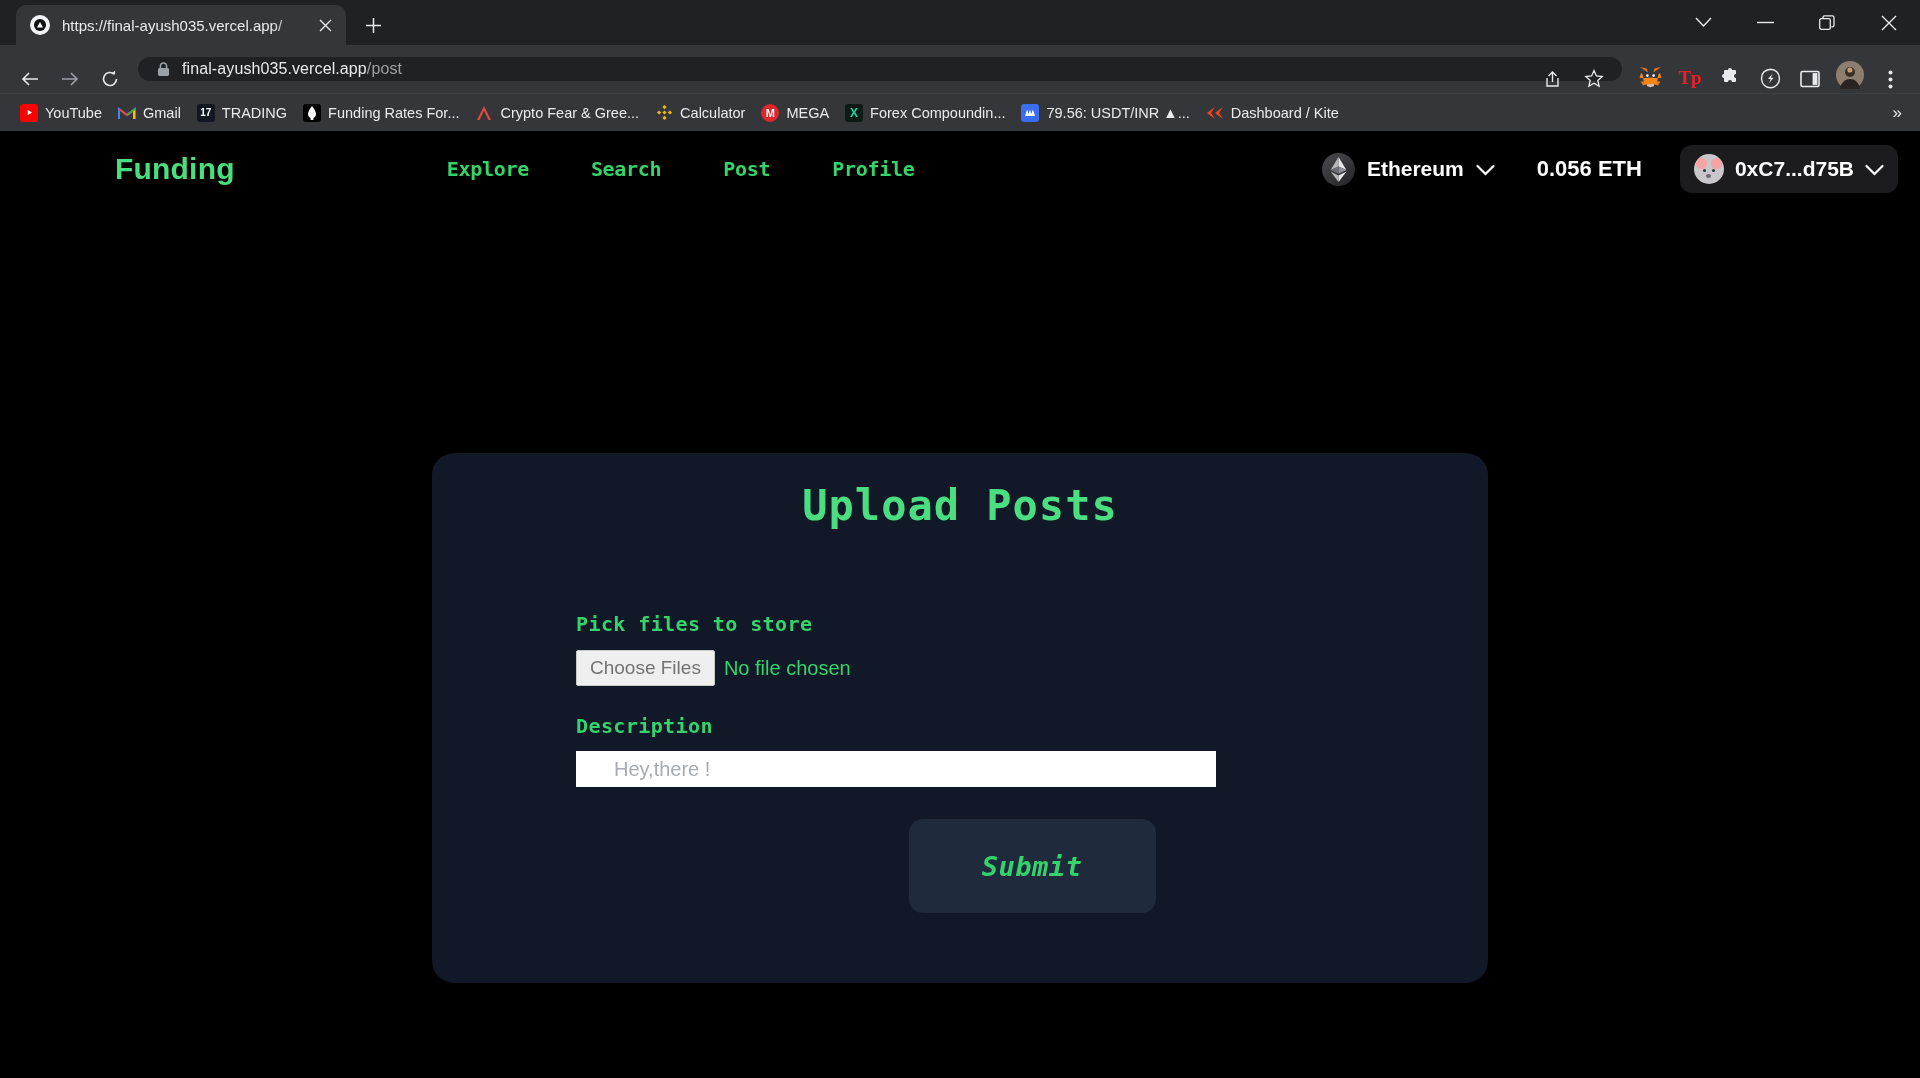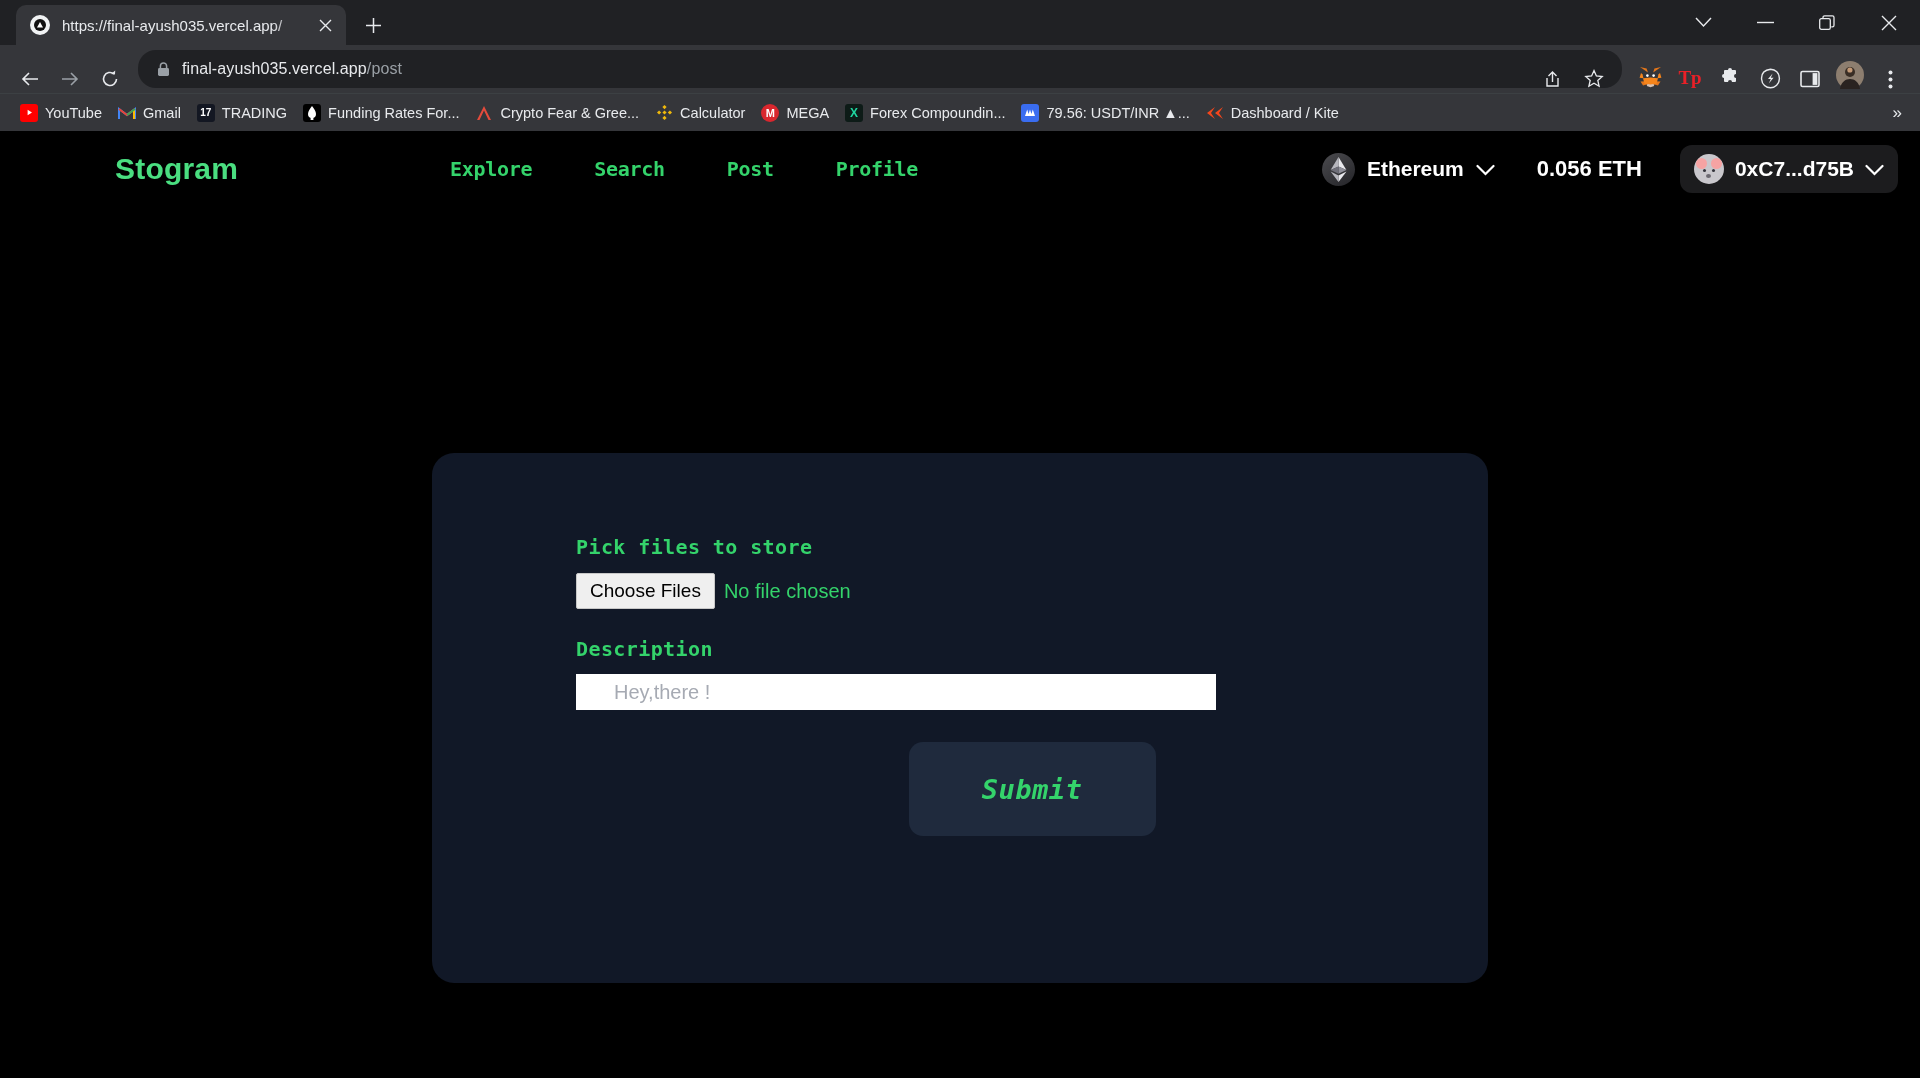--- a/index.html
+++ b/index.html
@@ -51,21 +51,21 @@
     height: 48px; background: #35363a;
     display: flex; align-items: center; padding: 0 10px;
   }
   .tb-icon {
     width: 40px; height: 40px; border-radius: 50%;
     display: flex; align-items: flex-end; justify-content: center;
     color: #e8eaed; flex: 0 0 auto;
   }
   .tb-icon.dim { color: #9aa0a6; }
   .omnibox {
-    flex: 1 1 auto; height: 38px; background: #202124;
+    flex: 1 1 auto; height: 24px; background: #202124;
     border-radius: 18px; margin: 0 8px 0 8px;
     display: flex; align-items: center; padding: 0 12px;
     position: relative;
   }
   .omni-lock { width: 26px; display:flex; align-items:center; justify-content:center; color: #9aa0a6; }
   .omni-url { font-size: 16px; color: #e8eaed; margin-left: 6px; letter-spacing: .1px; }
   .omni-url .path { color: #9aa0a6; }
   .omni-right { position: absolute; right: 8px; display: flex; align-items: center; gap: 2px; }
 
   .bookmarks {
@@ -147,21 +147,21 @@
     padding-top: 28px;
   }
   .form { padding: 82px 0 0 144px; }
   .flabel {
     color: #34d36b; font-family: "DejaVu Sans Mono", monospace;
     font-size: 20px; font-weight: bold; letter-spacing: .4px;
   }
   .fileline { display: flex; align-items: center; margin-top: 14px; }
   .choose-btn {
     background: #efefef; border: 1px solid #c7c7c7;
-    color: #000000; font-size: 19px;
+    color: #737373; font-size: 19px;
     padding: 6px 13px; border-radius: 2px;
     font-family: "Liberation Sans", sans-serif;
   }
   .nofile { color: #34d36b; font-size: 20px; margin-left: 9px; }
   .flabel.desc { margin-top: 28px; }
   .descbox {
     margin-top: 13px; width: 640px; height: 36px;
     background: #fff; border: none; outline: none;
     font-size: 20px; color: #555; padding-left: 38px;
     font-family: "Liberation Sans", sans-serif;
@@ -396,21 +396,21 @@
           </svg>
       </span>
       <span>Dashboard / Kite</span>
     </div>
     <div class="bm-overflow">»</div>
   </div>
 
   <div class="page">
 
     <div class="navbar">
-      <div class="logo">Stogram</div>
+      <div class="logo">Funding</div>
       <div class="navlinks">
         <a class="navlink">Explore</a>
         <a class="navlink">Search</a>
         <a class="navlink">Post</a>
         <a class="navlink">Profile</a>
       </div>
       <div class="walletzone">
         <div class="chain">
           <span class="chain-ico">
             <svg width="17" height="25" viewBox="0 0 17 25">
@@ -442,20 +442,21 @@
           <span class="chev">
             <svg width="19" height="12" viewBox="0 0 19 12">
                 <path d="M1.5 2 L9.5 10 L17.5 2" stroke="#fff" stroke-width="2.2" fill="none" stroke-linecap="round"></path>
               </svg>
           </span>
         </div>
       </div>
     </div>
 
     <div class="card">
+      <div class="card-title">Upload Posts</div>
       <div class="form">
         <div class="flabel">Pick files to store</div>
         <div class="fileline">
           <button class="choose-btn">Choose Files</button>
           <span class="nofile">No file chosen</span>
         </div>
         <div class="flabel desc">Description</div>
         <input class="descbox" type="text" placeholder="Hey,there !" style="">
         <div class="submit-wrap">
           <button class="submit">Submit</button>

